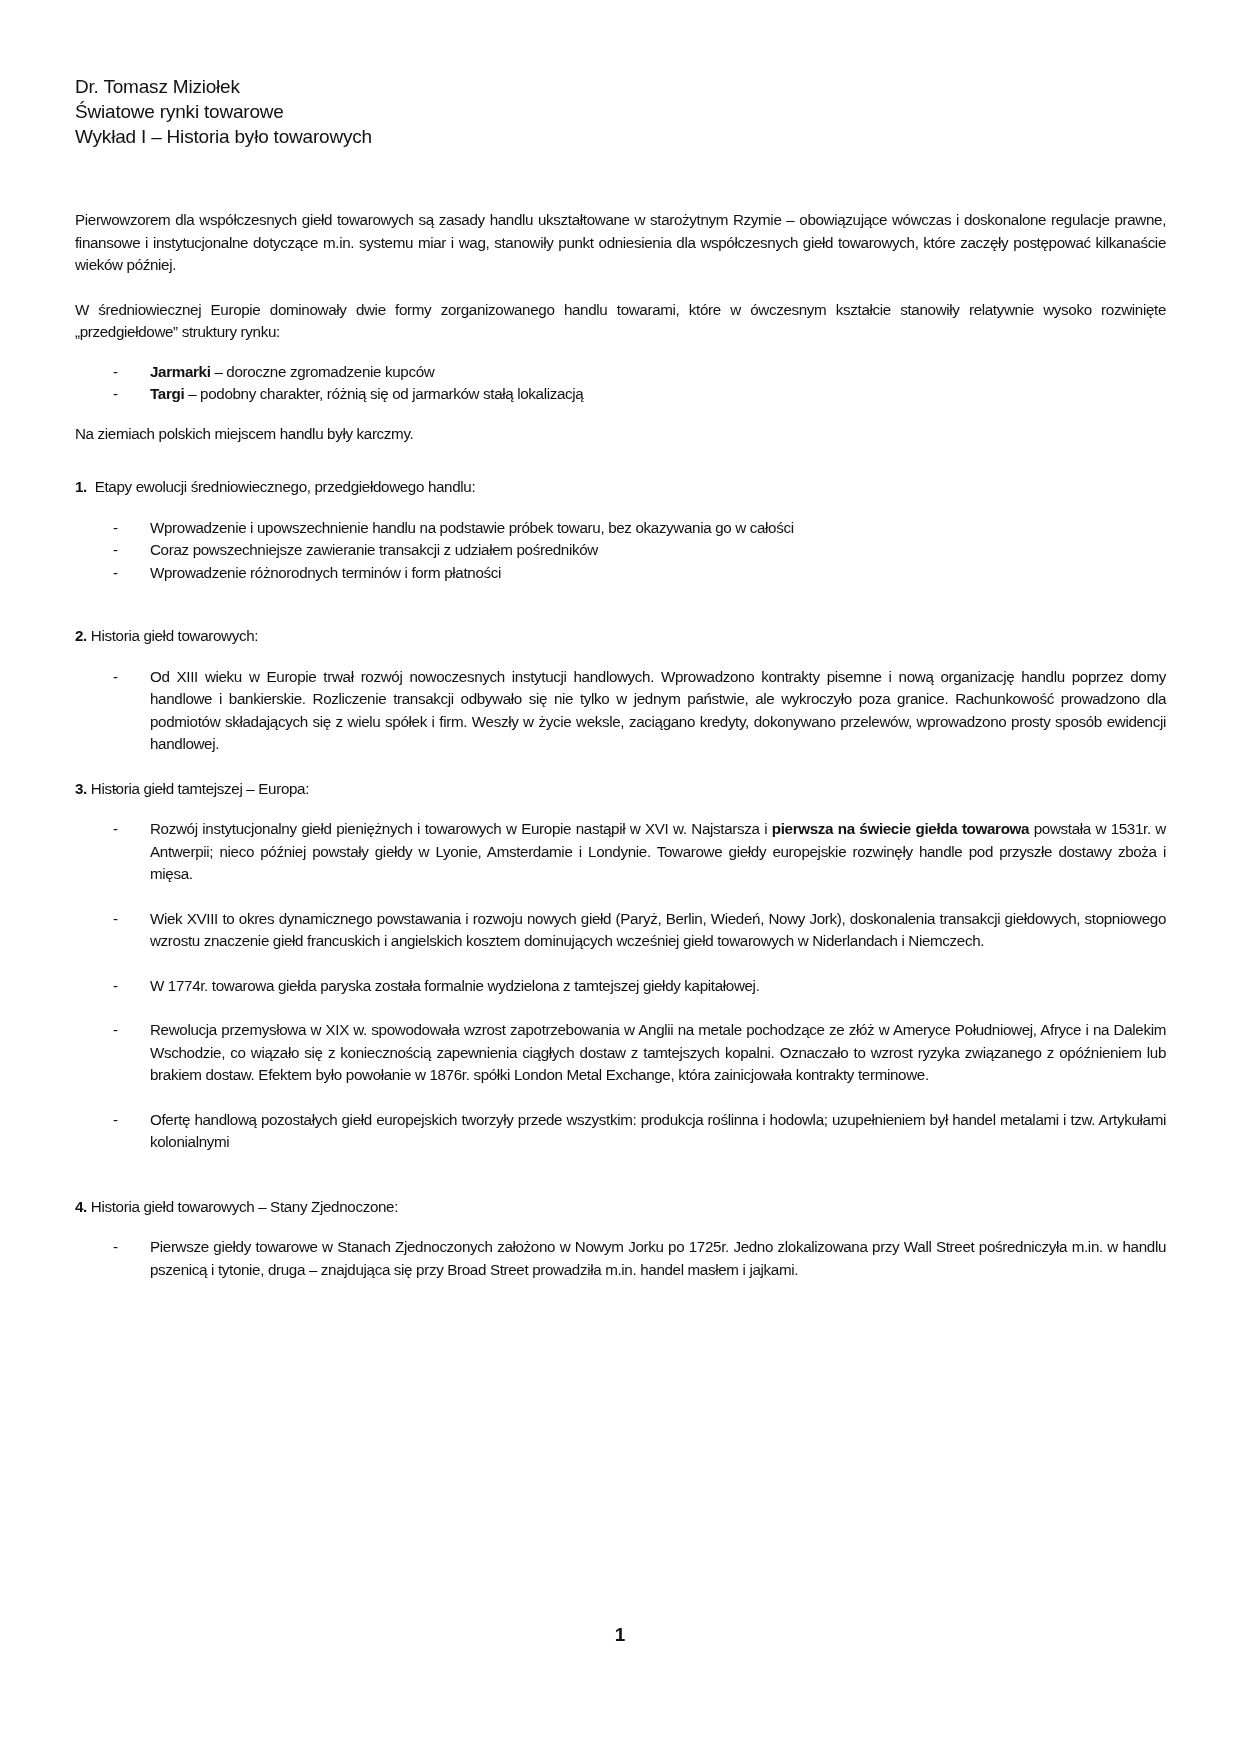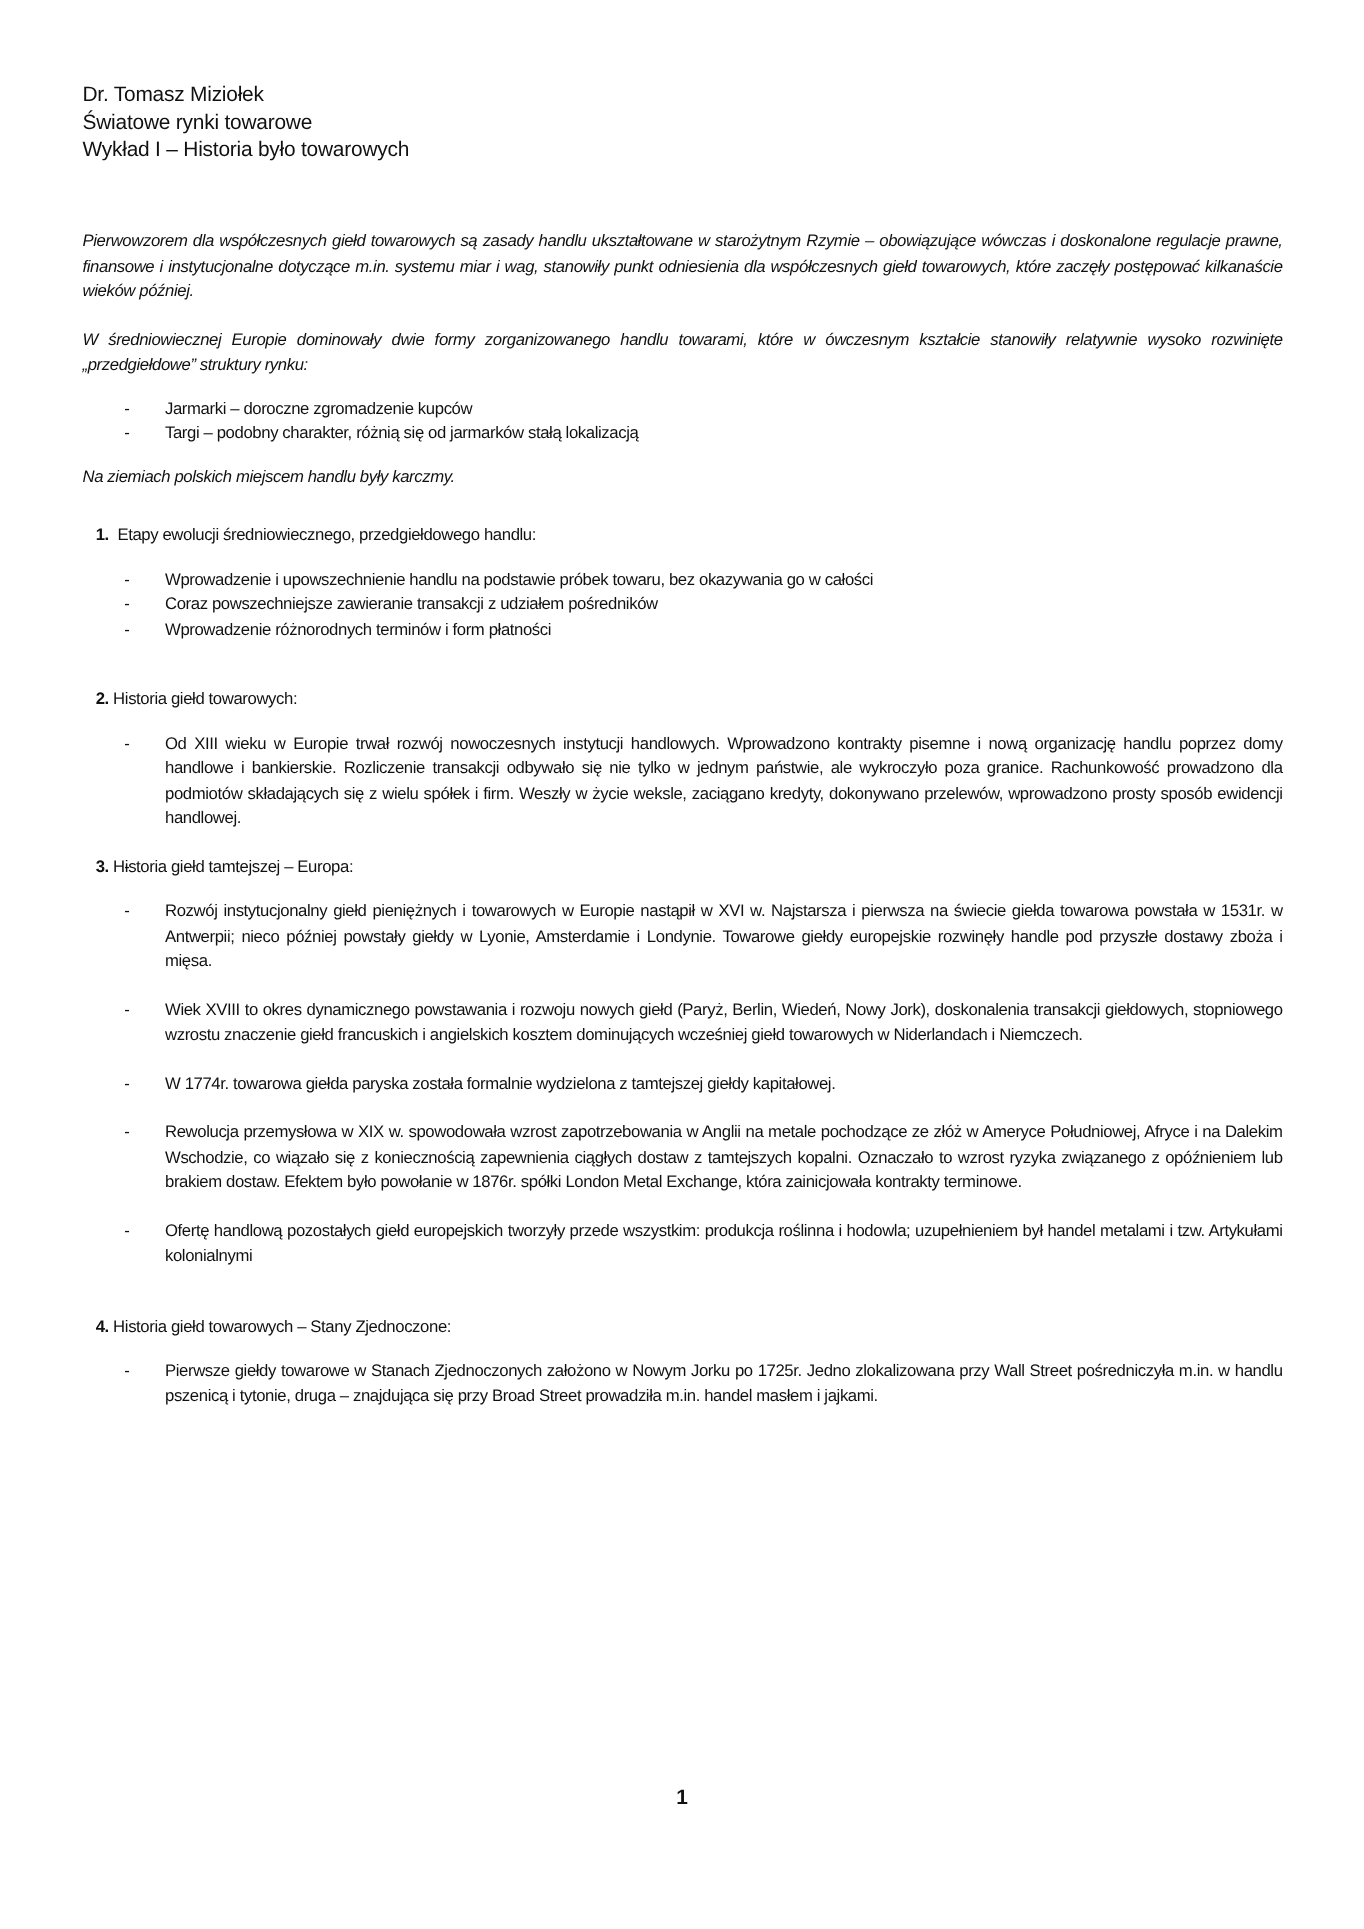--- a/index.html
+++ b/index.html
@@ -36,43 +36,42 @@
       left: 75px;
       top: 209px;
       width: 1091px;
       font-size: 15.2px;
       line-height: 22.5px;
       letter-spacing: -0.35px;
     }
     p {
       margin: 0;
       text-align: justify;
-      font-style: italic;
     }
     .para { margin-bottom: 22px; }
     .bullets {
       list-style: none;
       margin: 0;
       padding: 0;
     }
     .bullets li {
       position: relative;
       padding-left: 75px;
       text-align: justify;
     }
     .bullets li .dash {
       position: absolute;
       left: 38px;
       top: 0;
     }
     .bullets.tight li { margin-bottom: 0; }
     .bullets.spaced li { margin-bottom: 22px; }
-    .b { font-weight: normal; }
+    .b { font-weight: bold; }
     .section-title {
-      margin: 12px;
+      margin: 0;
       font-weight: normal;
       font-size: 15.2px;
     }
     .section-title .num { font-weight: bold; }
     .page-number {
       position: absolute;
       left: 0;
       width: 1240px;
       top: 1624px;
       text-align: center;

